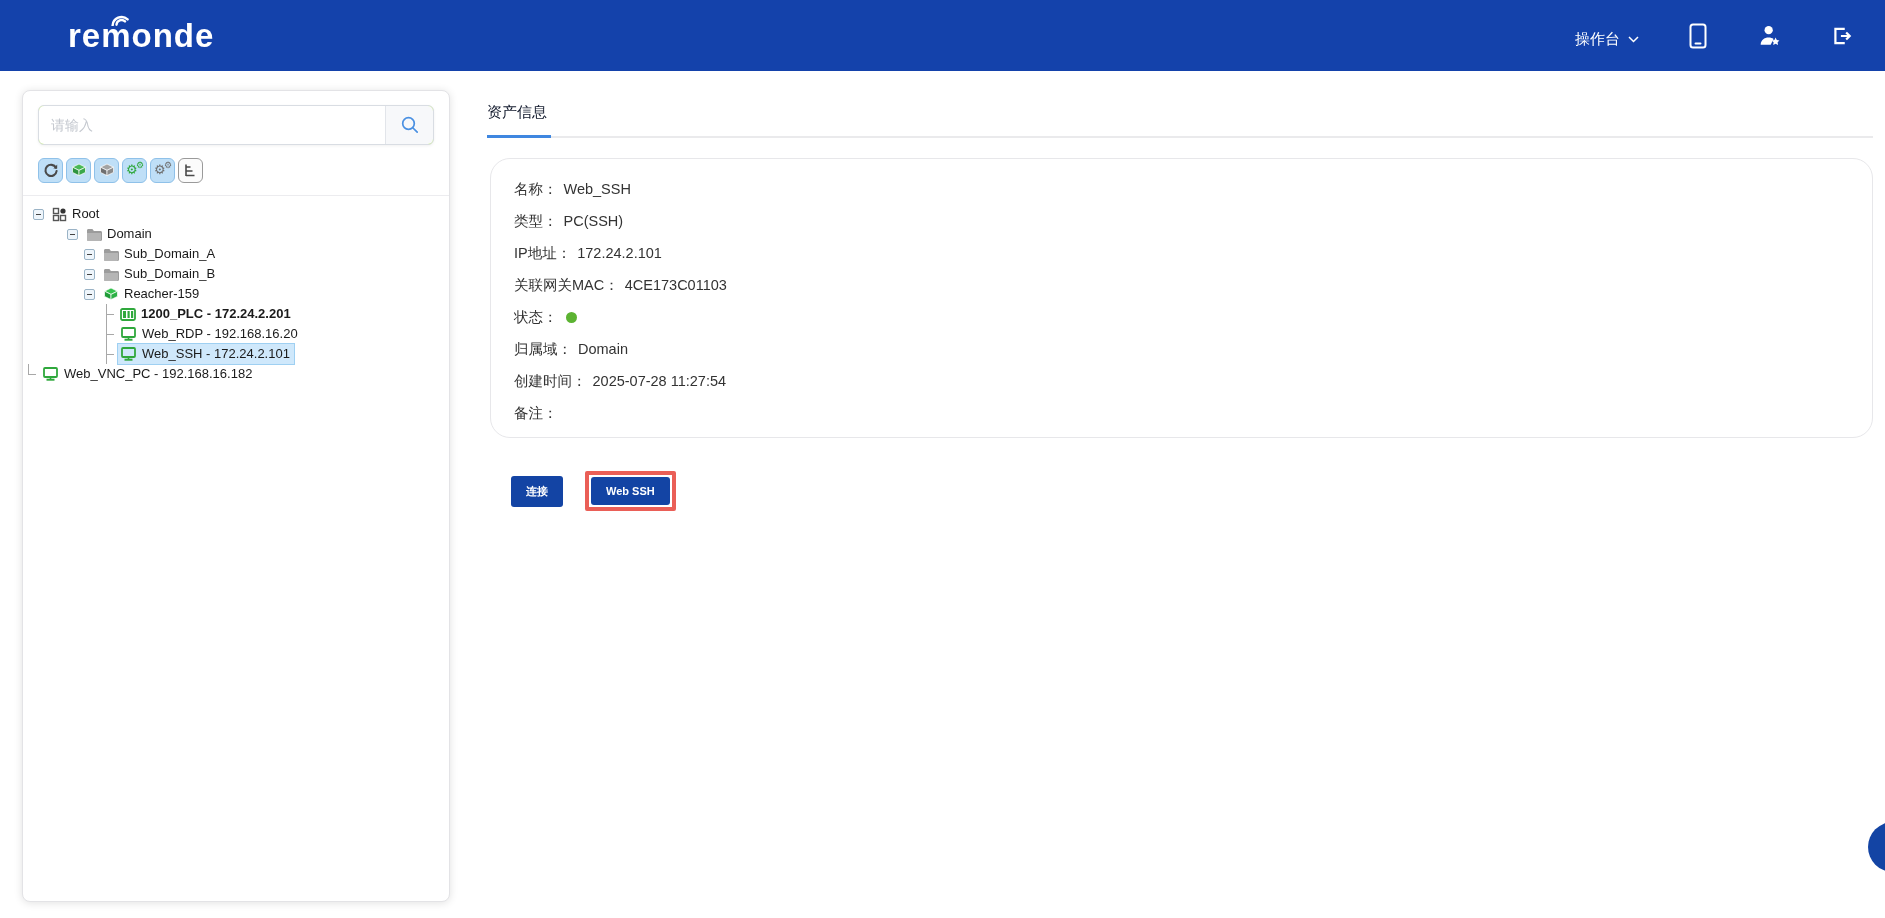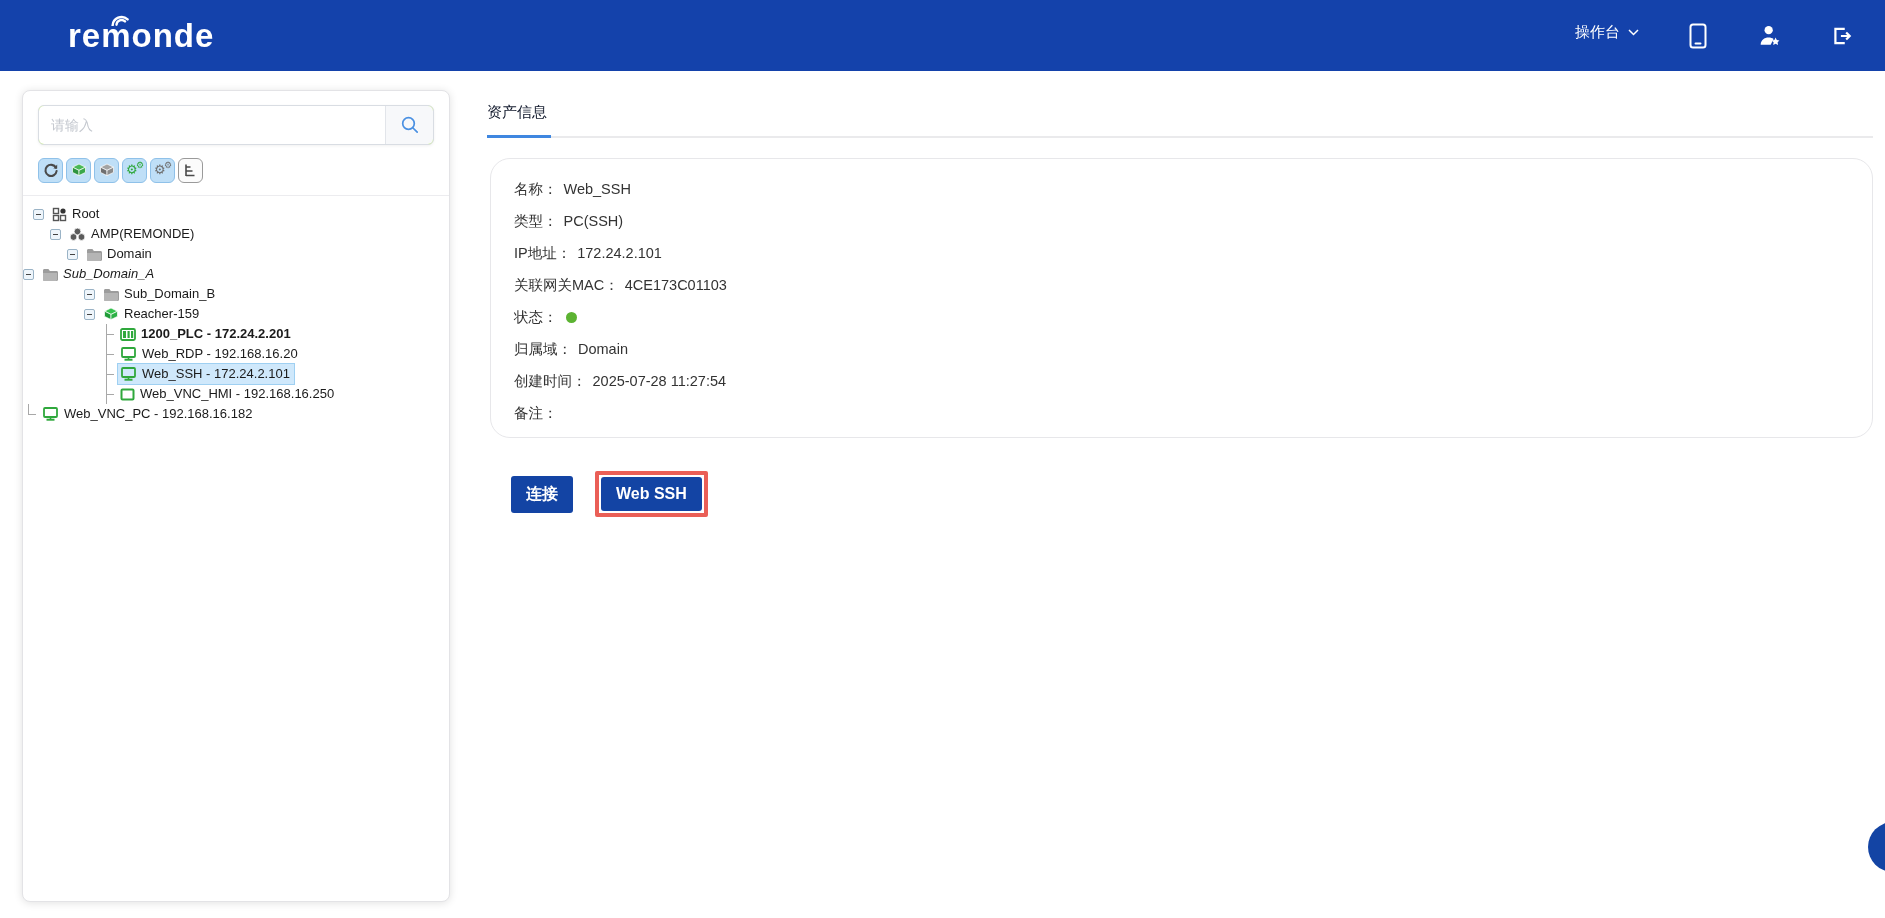--- a/index.html
+++ b/index.html
@@ -7,21 +7,21 @@
   body { font-family: "Liberation Sans", sans-serif; background: #fff; position: relative; }
 
   
   .topbar {
     position: absolute; left: 0; top: 0; width: 1885px; height: 71px;
     background: #1442ab; display: flex; align-items: center; justify-content: space-between;
   }
   .logo { position: relative; margin-left: 68px; color: #fff; font-size: 33px; font-weight: bold;
           letter-spacing: 1px; line-height: 1; }
   .logo-arcs { position: absolute; left: 40px; top: -7px; }
-  .topbar-right { display: flex; align-items: flex-start; gap: 46px; margin-right: 30px; }
+  .topbar-right { display: flex; align-items: flex-end; gap: 46px; margin-right: 30px; }
   .console-menu { display: flex; align-items: center; gap: 8px; color: #fff; font-size: 15px; cursor: pointer; }
   .hicon { display: flex; align-items: center; justify-content: center; width: 26px; height: 26px; cursor: pointer; }
 
   
   .sidebar {
     position: absolute; left: 22px; top: 90px; width: 428px; height: 812px;
     background: #fff; border: 1px solid #e3e3e6; border-radius: 8px;
     box-shadow: 0 1px 8px rgba(0,0,0,0.12);
   }
   .search-row { display: flex; margin: 14px 15px 0 15px; height: 40px;
@@ -61,21 +61,21 @@
   
   .tabbar { position: absolute; left: 487px; top: 103px; width: 1386px; border-bottom: 2px solid #eaeaec; }
   .tab { display: inline-block; color: #0f172a; font-size: 15px; padding: 0 4px 13px 0;
     border-bottom: 3px solid #3f87e0; margin-bottom: -2px; cursor: pointer; }
   .details-card { position: absolute; left: 490px; top: 158px; width: 1383px; height: 280px;
     border: 1px solid #e7e7ea; border-radius: 20px; background: #fff; padding: 14px 23px; }
   .detail-row { height: 32px; display: flex; align-items: center; font-size: 14.5px; color: #333; }
   .detail-value { margin-left: 6px; }
   .status-dot { width: 11px; height: 11px; border-radius: 50%; background: #5cb332; margin-left: 8px; display: inline-block; }
   .actions { position: absolute; left: 511px; top: 471px; display: flex; align-items: center; }
-  .btn { background: #1344a4; color: #fff; border: none; border-radius: 3px; font-size: 16px;
+  .btn { background: #1344a4; color: #fff; border: none; border-radius: 3px; font-size: 11px;
     font-weight: bold; padding: 8px 15px; cursor: pointer; font-family: "Liberation Sans", sans-serif; }
   .highlight-wrap { border: 4px solid #ea5f57; margin-left: 22px; padding: 2px; background: #fff; border-radius: 2px; }
   .fab { position: absolute; left: 1868px; top: 822px; width: 50px; height: 50px; border-radius: 50%;
     background: #1344a4; cursor: pointer; }
 </style>
 </head>
 <body>
 
 <header class="topbar">
   <div class="logo">
@@ -186,50 +186,35 @@
             <svg width="15" height="15" viewBox="0 0 15 15">
               <rect x="1.5" y="1.5" width="5" height="5" fill="none" stroke="#555" stroke-width="1.4"></rect>
               <rect x="1.5" y="8.5" width="5" height="5" fill="none" stroke="#555" stroke-width="1.4"></rect>
               <rect x="8.5" y="8.5" width="5" height="5" fill="none" stroke="#555" stroke-width="1.4"></rect>
               <circle cx="11" cy="4" r="2.6" fill="#333"></circle>
             </svg>
           </span>
           <span class="tlabel">Root</span>
         </span>
       </div>
-      <div class="tree-row" style="padding-left: 27px;">
-        <span class="toggle">
-          <span class="minus"></span>
-        </span>
-        <span class="row-body">
-          <span class="ticon">
-            <svg width="17" height="15" viewBox="0 0 17 15">
-              <circle cx="8.5" cy="4.5" r="3.4" fill="#5a5a5a" stroke="#fff" stroke-width="0.8"></circle>
-              <circle cx="4.5" cy="10" r="3.4" fill="#5a5a5a" stroke="#fff" stroke-width="0.8"></circle>
-              <circle cx="12.5" cy="10" r="3.4" fill="#5a5a5a" stroke="#fff" stroke-width="0.8"></circle>
-            </svg>
-          </span>
-          <span class="tlabel">AMP(REMONDE)</span>
-        </span>
-      </div>
       <div class="tree-row" style="padding-left: 44px;">
         <span class="toggle">
           <span class="minus"></span>
         </span>
         <span class="row-body">
           <span class="ticon">
             <svg width="16" height="13" viewBox="0 0 16 13">
               <path d="M1 2.5c0-.8.6-1.5 1.4-1.5h4l1.5 2h6.7c.8 0 1.4.7 1.4 1.5v7c0 .8-.6 1.5-1.4 1.5H2.4C1.6 13 1 12.3 1 11.5z" fill="#9c9c9c"></path>
               <path d="M1 5h14v6.5c0 .8-.6 1.5-1.4 1.5H2.4C1.6 13 1 12.3 1 11.5z" fill="#b5b5b5"></path>
             </svg>
           </span>
           <span class="tlabel">Domain</span>
         </span>
       </div>
-      <div class="tree-row" style=" font-style: italic;">
+      <div class="tree-row" style="padding-left: 61px;">
         <span class="toggle">
           <span class="minus"></span>
         </span>
         <span class="row-body">
           <span class="ticon">
             <svg width="16" height="13" viewBox="0 0 16 13">
               <path d="M1 2.5c0-.8.6-1.5 1.4-1.5h4l1.5 2h6.7c.8 0 1.4.7 1.4 1.5v7c0 .8-.6 1.5-1.4 1.5H2.4C1.6 13 1 12.3 1 11.5z" fill="#9c9c9c"></path>
               <path d="M1 5h14v6.5c0 .8-.6 1.5-1.4 1.5H2.4C1.6 13 1 12.3 1 11.5z" fill="#b5b5b5"></path>
             </svg>
           </span>
@@ -298,31 +283,20 @@
           <span class="ticon">
             <svg width="17" height="14" viewBox="0 0 17 14">
               <rect x="2" y="1" width="13" height="9" rx="1" fill="none" stroke="#2fa83c" stroke-width="1.8"></rect>
               <path d="M8.5 10v2" stroke="#2fa83c" stroke-width="1.6"></path>
               <path d="M4.5 12.7h8" stroke="#2fa83c" stroke-width="2"></path>
             </svg>
           </span>
           <span class="tlabel">Web_SSH - 172.24.2.101</span>
         </span>
       </div>
-      <div class="tree-row" style="padding-left: 78px;">
-        <span class="leaf-conn"></span>
-        <span class="row-body">
-          <span class="ticon">
-            <svg width="15" height="13" viewBox="0 0 15 13">
-              <rect x="1.5" y="1.5" width="12" height="10" rx="1" fill="none" stroke="#2fa83c" stroke-width="2"></rect>
-            </svg>
-          </span>
-          <span class="tlabel">Web_VNC_HMI - 192.168.16.250</span>
-        </span>
-      </div>
       <div class="tree-row" style="">
         <span class="leaf-conn last"></span>
         <span class="row-body">
           <span class="ticon">
             <svg width="17" height="14" viewBox="0 0 17 14">
               <rect x="2" y="1" width="13" height="9" rx="1" fill="none" stroke="#2fa83c" stroke-width="1.8"></rect>
               <path d="M8.5 10v2" stroke="#2fa83c" stroke-width="1.6"></path>
               <path d="M4.5 12.7h8" stroke="#2fa83c" stroke-width="2"></path>
             </svg>
           </span>

